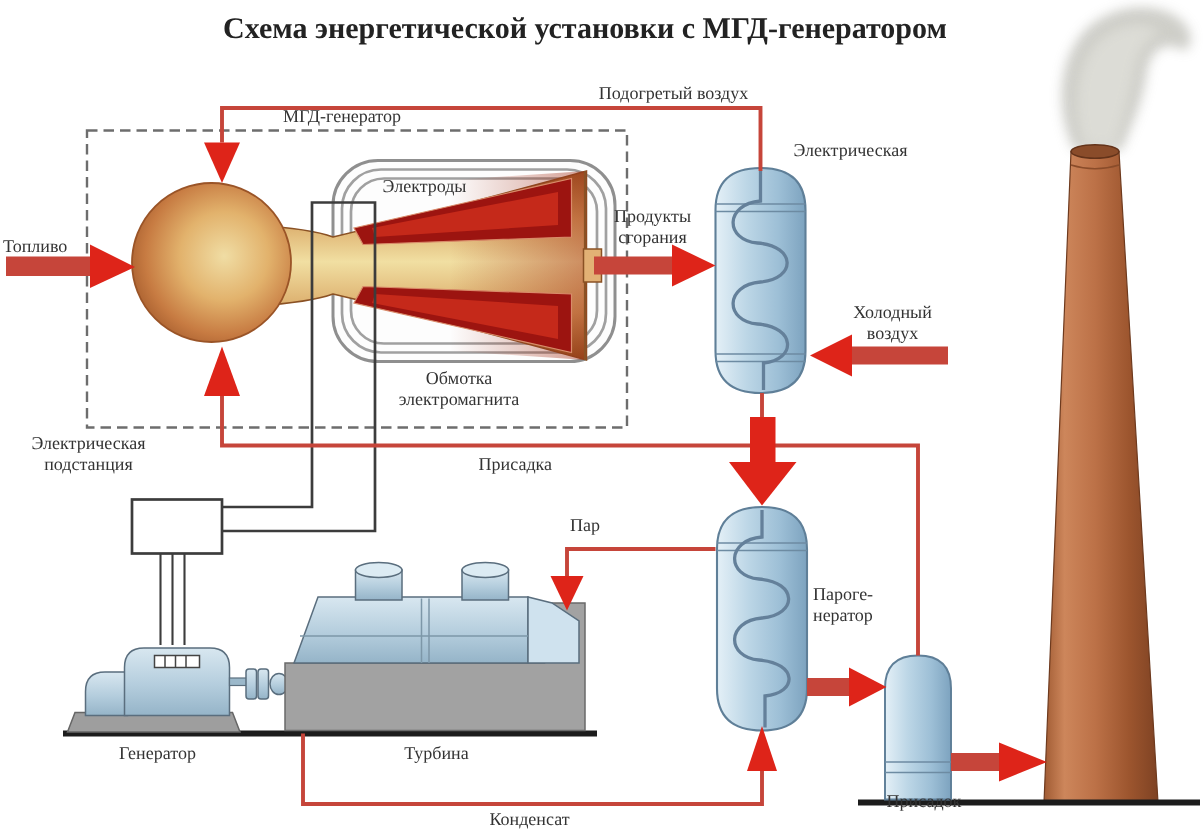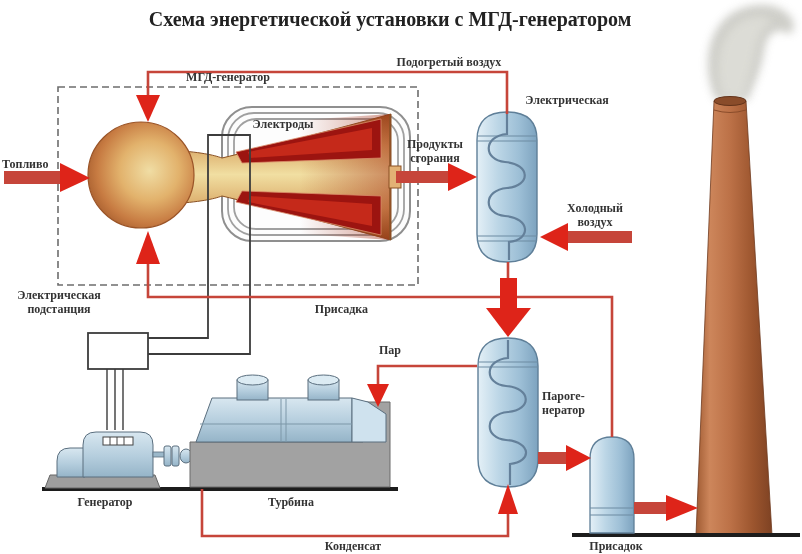--- a/index.html
+++ b/index.html
@@ -2,21 +2,21 @@
 <html><head>
 <meta charset="utf-8">
 <style>
   html,body{margin:0;padding:0;background:#ffffff;}
   #stage{
     position:relative;width:802px;height:554px;background:#ffffff;overflow:hidden;
     font-family:"Liberation Serif","DejaVu Serif",serif;
   }
   #stage svg{position:absolute;left:0;top:0;}
   .lbl{
-    position:absolute;font-weight:bold;font-size:12px;line-height:14px;color:#333;
+    position:absolute;font-weight:normal;font-size:12px;line-height:14px;color:#333;
     white-space:pre-line;
   }
   .title{
     position:absolute;left:90px;top:8px;width:600px;text-align:center;
     font-weight:bold;font-size:20px;color:#222;
   }
 </style>
 </head>
 <body>
 
@@ -148,31 +148,33 @@
   <polygon points="498,514 518,514 508,484" fill="#de2419"></polygon>
   <rect x="538" y="452" width="28" height="12" fill="#c6453a"></rect>
   <polygon points="566,445 566,471 591,458" fill="#de2419"></polygon>
   <rect x="634" y="502" width="32" height="12" fill="#c6453a"></rect>
   <polygon points="666,495 666,521 698,508" fill="#de2419"></polygon>
 </svg>
 
 <div class="title">Схема энергетической установки с МГД-генератором</div>
 <div class="lbl" style="left:170px;top:70px;width:116px;text-align:center;">МГД-генератор</div>
 <div class="lbl" style="left:240px;top:117px;width:86px;text-align:center;">Электроды</div>
+<div class="lbl" style="left:243px;top:245px;width:126px;text-align:center;">Обмотка
+электромагнита</div>
 <div class="lbl" style="left:2px;top:157px;width:70px;text-align:left;">Топливо</div>
 <div class="lbl" style="left:6px;top:288px;width:106px;text-align:center;">Электрическая
 подстанция</div>
 <div class="lbl" style="left:386px;top:55px;width:126px;text-align:center;">Подогретый воздух</div>
 <div class="lbl" style="left:515px;top:93px;width:104px;text-align:center;">Электрическая</div>
 <div class="lbl" style="left:556px;top:201px;width:78px;text-align:center;">Холодный
 воздух</div>
 <div class="lbl" style="left:398px;top:137px;width:74px;text-align:center;">Продукты
 сгорания</div>
 <div class="lbl" style="left:296px;top:302px;width:72px;text-align:right;">Присадка</div>
 <div class="lbl" style="left:370px;top:343px;width:40px;text-align:center;">Пар</div>
 <div class="lbl" style="left:542px;top:389px;width:62px;text-align:left;">Пароге-
 нератор</div>
 <div class="lbl" style="left:65px;top:495px;width:80px;text-align:center;">Генератор</div>
 <div class="lbl" style="left:251px;top:495px;width:80px;text-align:center;">Турбина</div>
 <div class="lbl" style="left:312px;top:539px;width:82px;text-align:center;">Конденсат</div>
-<div class="lbl" style="left:575px;top:539px;width:82px;text-align:center;">Присадок</div>
+<div class="lbl" style="left:575px;top:527px;width:82px;text-align:center;">Присадок</div>
 
 </div>
 
 </body></html>

